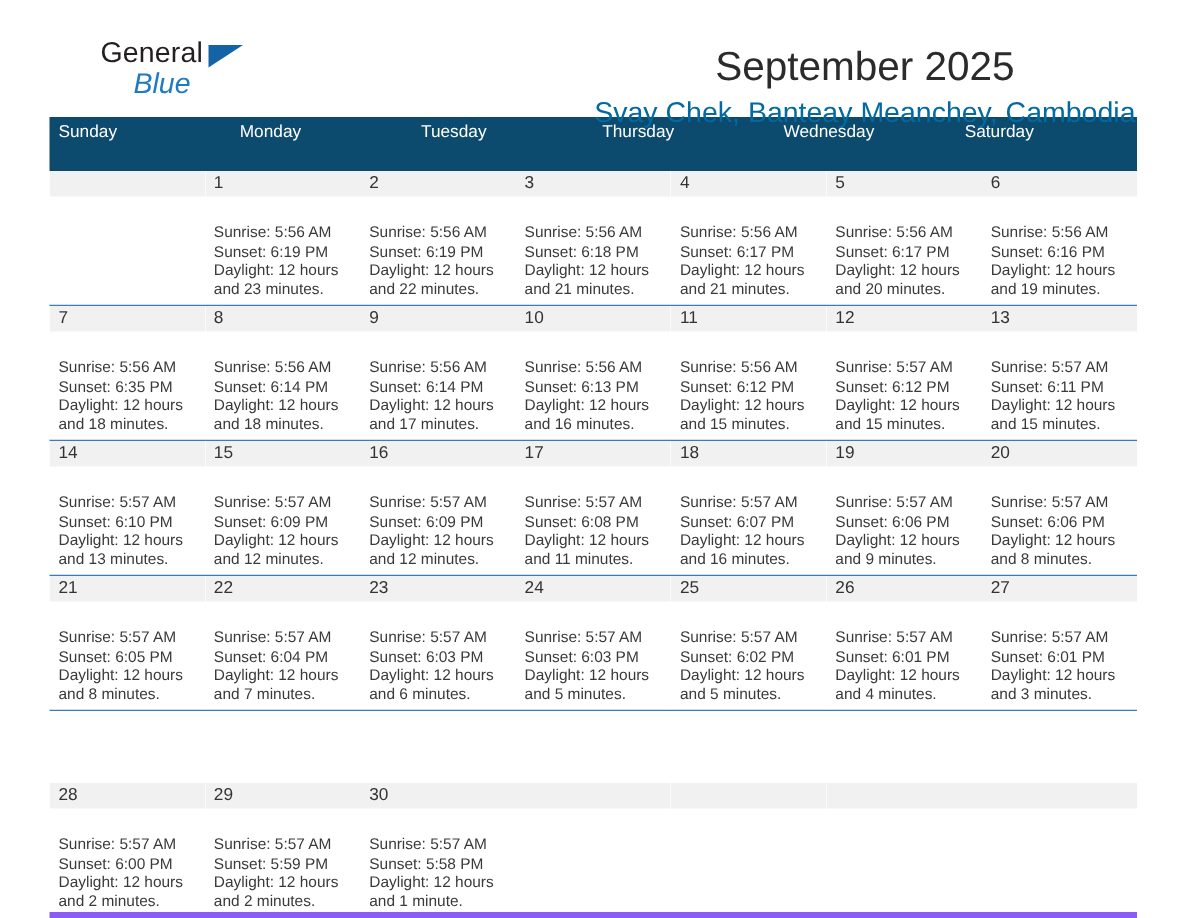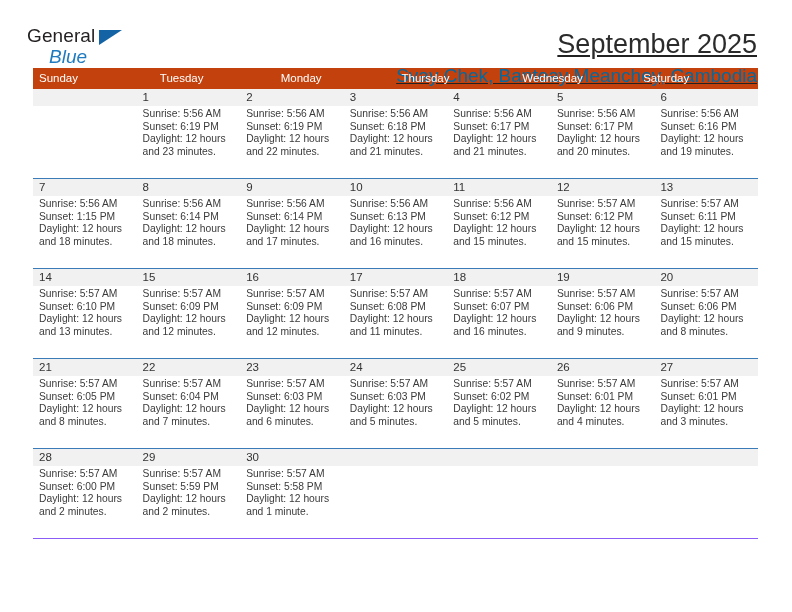--- a/index.html
+++ b/index.html
@@ -12,21 +12,22 @@
     overflow: hidden;
   }
   .page { position: relative; width: 792px; height: 612px; padding: 0; }
 
   
   .top {
     display: flex;
     align-items: flex-start;
     justify-content: space-between;
     padding: 26px 35px 0 27px;
-    height: 68px;
+    height: 78px;
+    margin-left: 40px;
   }
   .brand { position: relative; width: 110px; height: 48px; }
   .brand-general {
     font-size: 19px;
     letter-spacing: .1px;
     color: #231f20;
     line-height: 20px;
     display: block;
   }
   .brand-blue {
@@ -39,21 +40,21 @@
     font-style: italic;
   }
   .brand-triangle {
     position: absolute;
     left: 72px;
     top: 4px;
     width: 0; height: 0;
     border-left: 23px solid #1464a5;
     border-bottom: 15px solid transparent;
   }
-  .titles { text-align: right; padding-top: 2px; text-decoration: underline; }
+  .titles { text-align: center; padding-top: 2px; }
   .cal-title {
     font-size: 27px;
     font-weight: normal;
     color: #2b2b2b;
     line-height: 32px;
     white-space: nowrap;
   }
   .cal-subtitle {
     font-size: 19px;
     color: #0369a1;
@@ -62,55 +63,55 @@
     white-space: nowrap;
   }
 
   
   .calendar {
     margin: 0 34px 0 33px;
     width: 725px;
   }
   .dow-row {
     display: flex;
-    background: #c2410c;
-    height: 21px;
+    background: #0c4a6e;
+    height: 36px;
   }
   .dow {
     flex: 1 1 0;
     color: #ffffff;
     font-size: 11.5px;
     line-height: 21px;
     padding-left: 6px;
     white-space: nowrap;
     overflow: hidden;
   }
   .week {
     display: flex;
     border-bottom: 1px solid #3b7cb8;
     height: 90px;
   }
-  .week:last-child { border-bottom: 1px solid #8b5cf6; }
+  .week:last-child { border-bottom: 4px solid #8b5cf6; margin-top: 48px; }
   .cell {
     flex: 1 1 0;
     position: relative;
     background: #ffffff;
     overflow: hidden;
   }
   .cell .daynum-band {
     background: #f1f1f1;
     height: 17px;
     padding-left: 6px;
     font-size: 11.5px;
     line-height: 17px;
     color: #333333;
   }
   .cell.empty .daynum-band { background: #f1f1f1; }
   .cell .info {
-    padding: 2px 6px 0 6px;
+    padding: 19px 6px 0 6px;
     font-size: 10.3px;
     line-height: 12.6px;
     color: #3a3a3a;
   }
   .cell .info div { white-space: nowrap; }
 </style>
 </head>
 <body>
 
 <div class="page">
@@ -123,22 +124,22 @@
     </div>
     <div class="titles">
       <div class="cal-title">September 2025</div>
       <div class="cal-subtitle">Svay Chek, Banteay Meanchey, Cambodia</div>
     </div>
   </div>
 
   <div class="calendar">
     <div class="dow-row">
       <div class="dow">Sunday</div>
+      <div class="dow">Monday</div>
       <div class="dow">Tuesday</div>
-      <div class="dow">Monday</div>
       <div class="dow">Thursday</div>
       <div class="dow">Wednesday</div>
       <div class="dow">Saturday</div>
     </div>
     <div id="weeks-container">
         <div class="week">
           <div class="cell empty">
             <div class="daynum-band"></div>
           </div>
           <div class="cell">
@@ -194,21 +195,21 @@
               <div>Daylight: 12 hours</div>
               <div>and 19 minutes.</div>
             </div>
           </div>
         </div>
         <div class="week">
           <div class="cell">
             <div class="daynum-band">7</div>
             <div class="info">
               <div>Sunrise: 5:56 AM</div>
-              <div>Sunset: 1:15 PM</div>
+              <div>Sunset: 6:35 PM</div>
               <div>Daylight: 12 hours</div>
               <div>and 18 minutes.</div>
             </div>
           </div>
           <div class="cell">
             <div class="daynum-band">8</div>
             <div class="info">
               <div>Sunrise: 5:56 AM</div>
               <div>Sunset: 6:14 PM</div>
               <div>Daylight: 12 hours</div>

